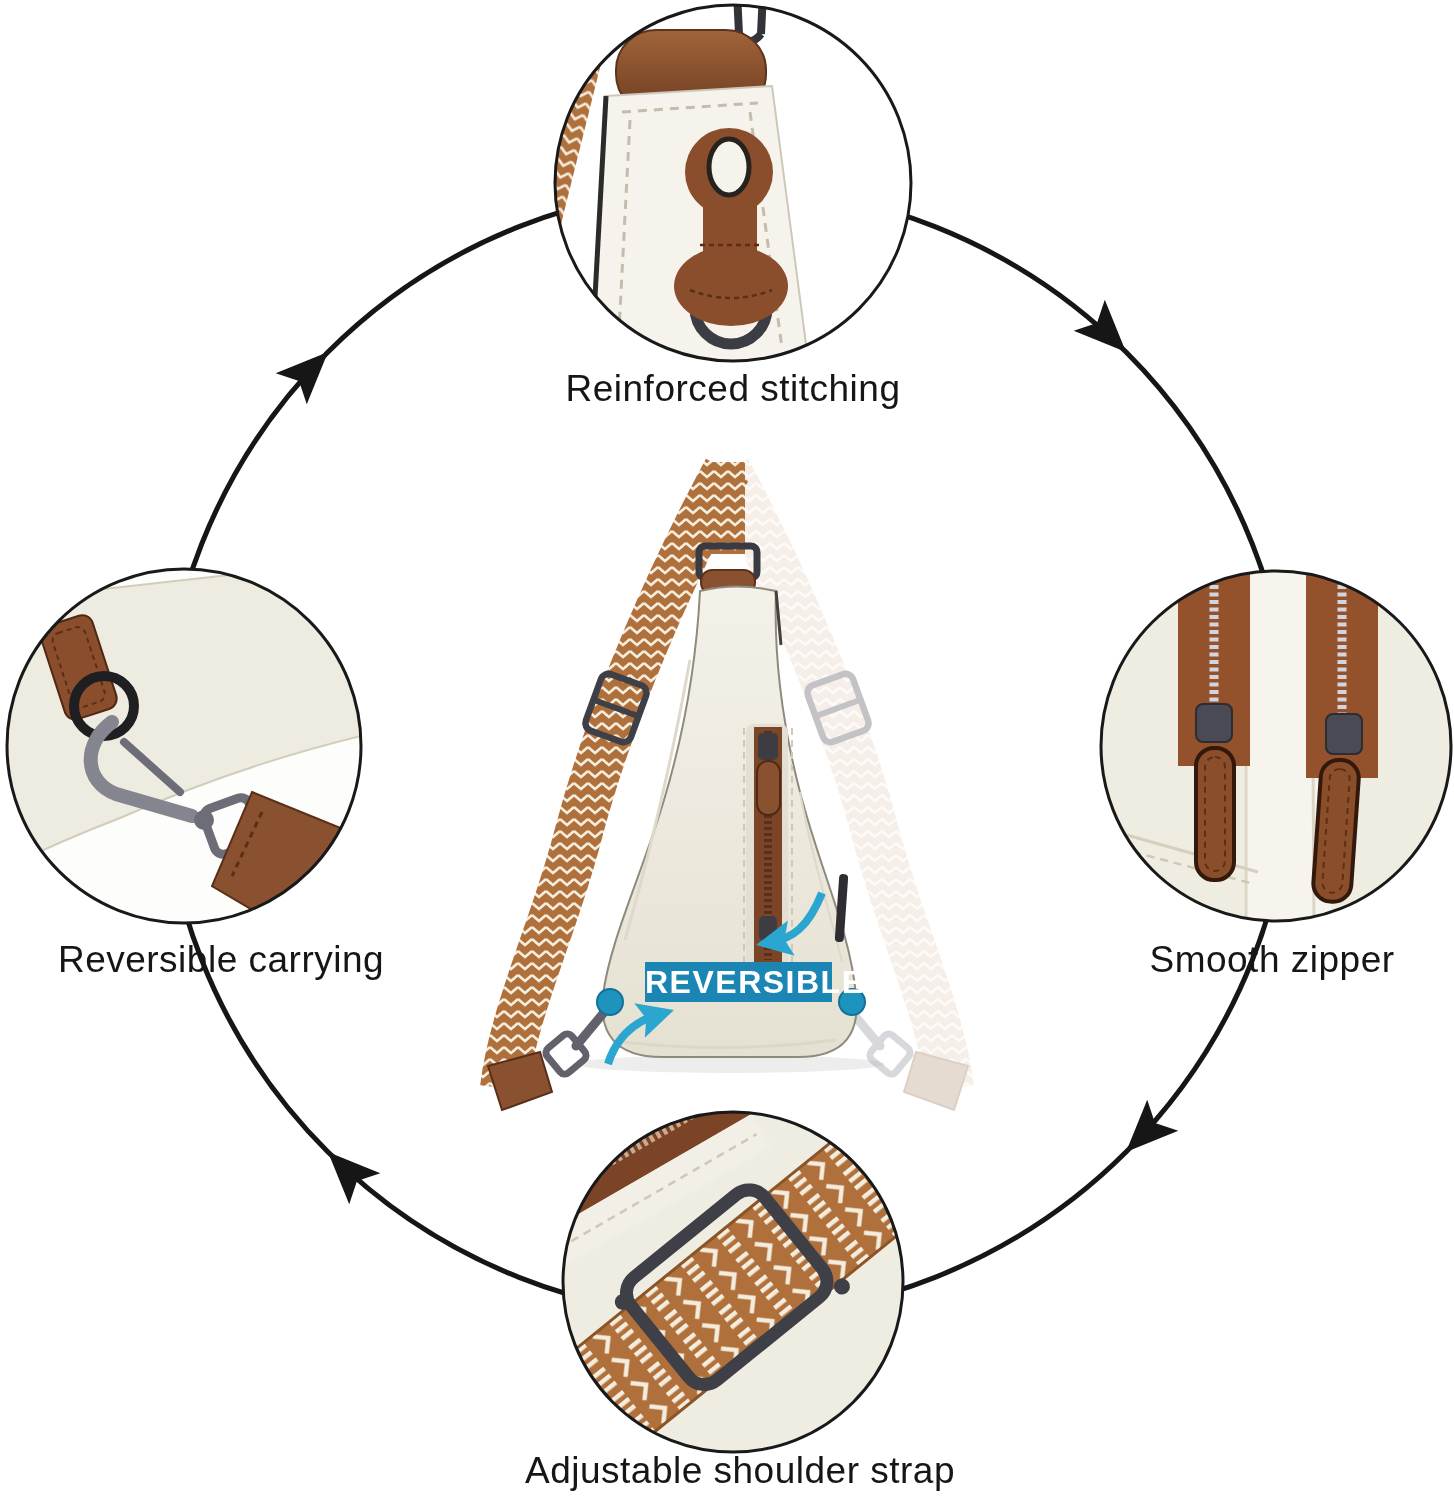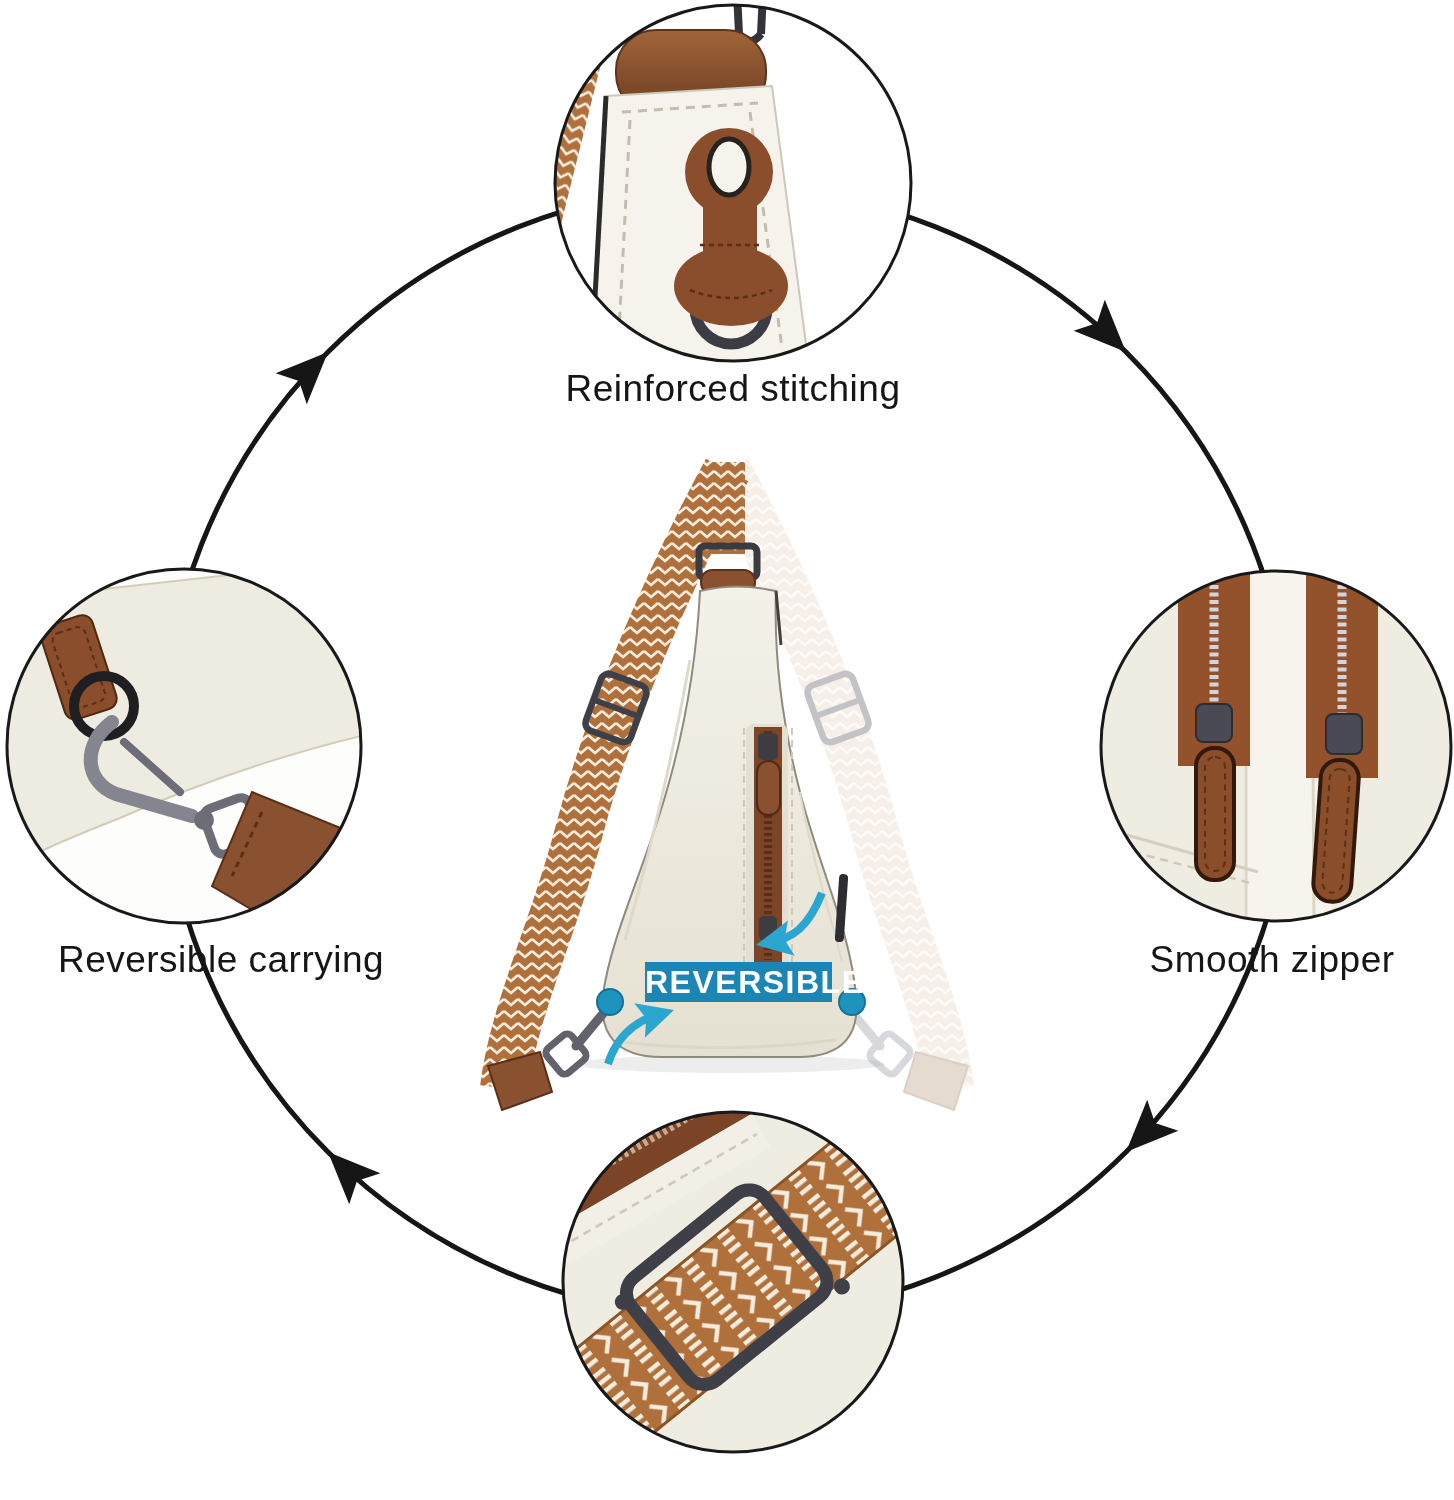--- a/index.html
+++ b/index.html
@@ -246,16 +246,17 @@
     <circle cx="733" cy="1282" r="170" fill="none" stroke="#191919" stroke-width="3"></circle>
   </g>
 </svg>
 
 <div class="label label-top">Reinforced stitching</div>
 
 <div class="label label-left">Reversible carrying</div>
 
 <div class="label label-right">Smooth zipper</div>
 
+<div class="label label-bottom">Adjustable shoulder strap</div>
 
 <div class="badge">REVERSIBLE</div>
 
 </div>
 
 </body></html>

